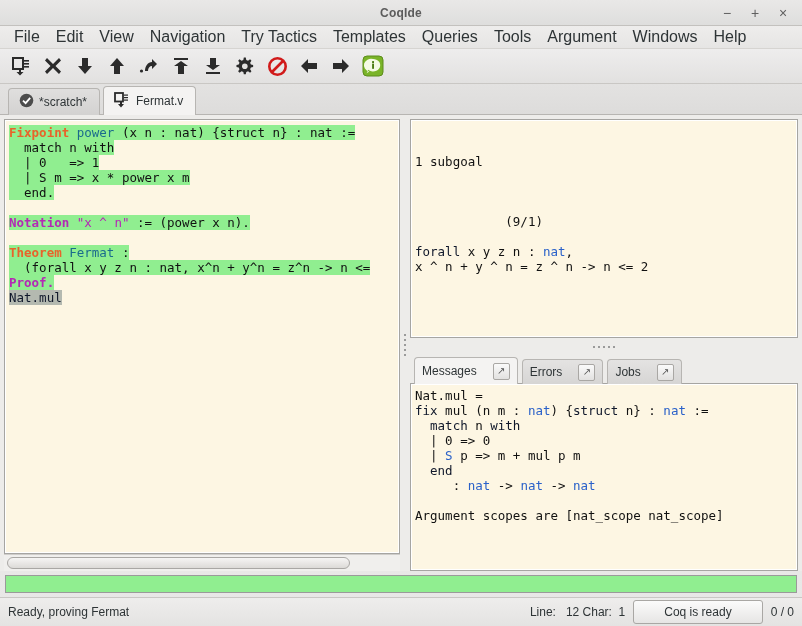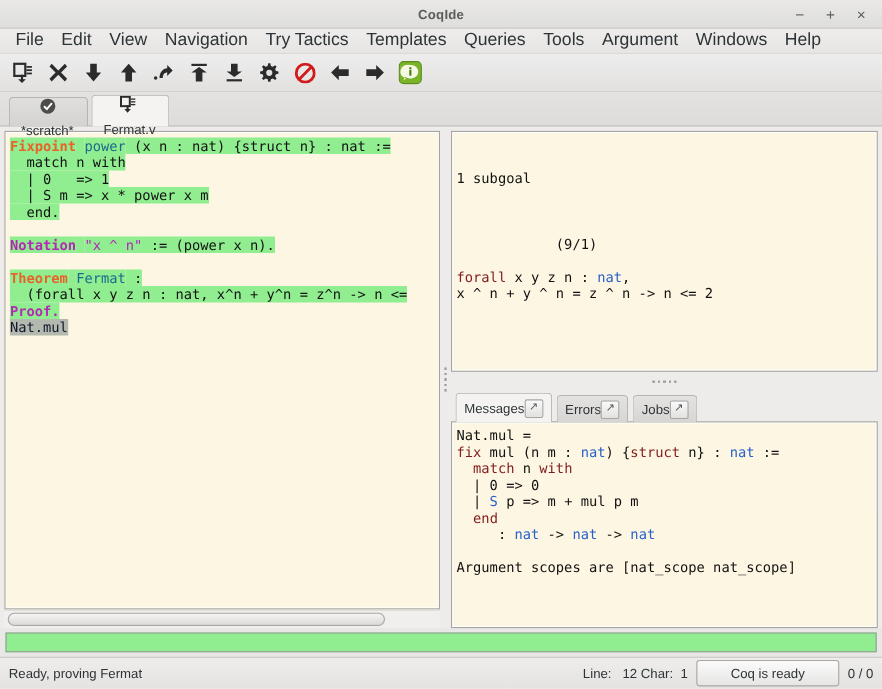--- a/index.html
+++ b/index.html
@@ -111,21 +111,20 @@
     padding: 0 12px 0 10px;
     border: 1px solid #b7b5b2;
     border-bottom: none;
     border-radius: 4px 4px 0 0;
     background: linear-gradient(#e0dfde, #d3d2d1);
     font-size: 12px;
     cursor: default;
     margin-right: 3px;
     position: relative;
     top: 1px;
-    flex-direction: column;
   }
   .tab.active {
     background: #f4f3f2;
     height: 28px;
     top: 1px;
     border-color: #b7b5b2;
     z-index: 2;
   }
 
   
@@ -257,21 +256,21 @@
   .msg-tabs {
     flex: 0 0 27px;
     display: flex;
     align-items: flex-end;
     padding-left: 4px;
   }
   .msg-tab {
     height: 24px;
     display: flex;
     align-items: center;
-    gap: 0;
+    gap: 16px;
     padding: 0 7px;
     border: 1px solid #b7b5b2;
     border-bottom: none;
     border-radius: 4px 4px 0 0;
     background: linear-gradient(#e4e3e2, #d6d5d4);
     font-size: 12px;
     cursor: default;
     margin-right: 4px;
     position: relative;
     top: 1px;
@@ -300,21 +299,21 @@
   }
   .msg-body {
     font-family: "DejaVu Sans Mono", monospace;
     font-size: 12.5px;
     line-height: 15px;
     white-space: pre;
     padding: 4px 0 0 4px;
     color: #111;
   }
   .msg-body .ln { display: block; height: 15px; }
-  .mkw  { color: #7f1d1d; }
+  .mkw  { color: #0f172a; }
   .mty  { color: #2a61c9; }
   .mcon { color: #2a61c9; }
 
   
   .progress-wrap {
     flex: 0 0 26px;
     padding: 4px 5px 4px 5px;
     box-sizing: border-box;
   }
   .progress {

